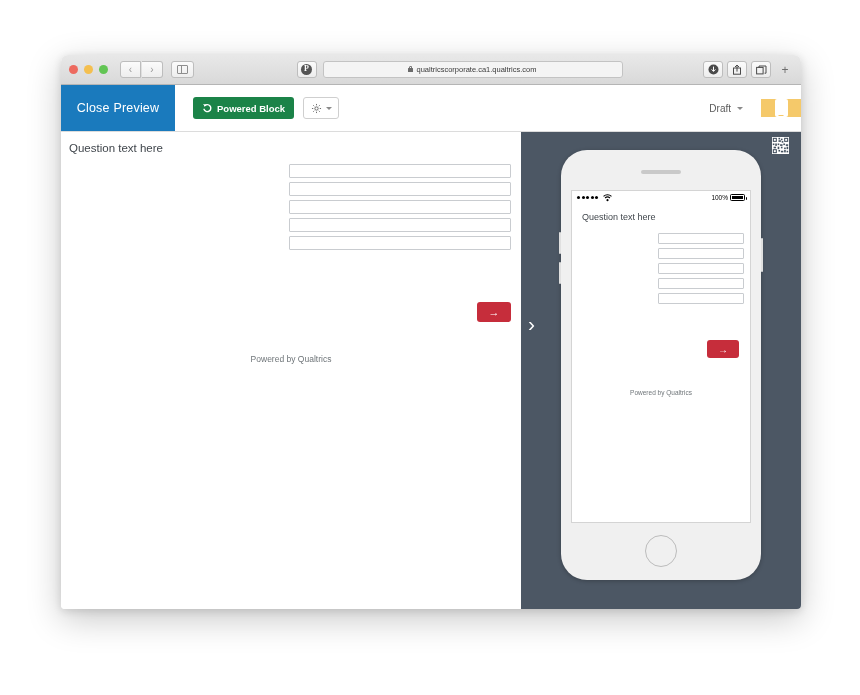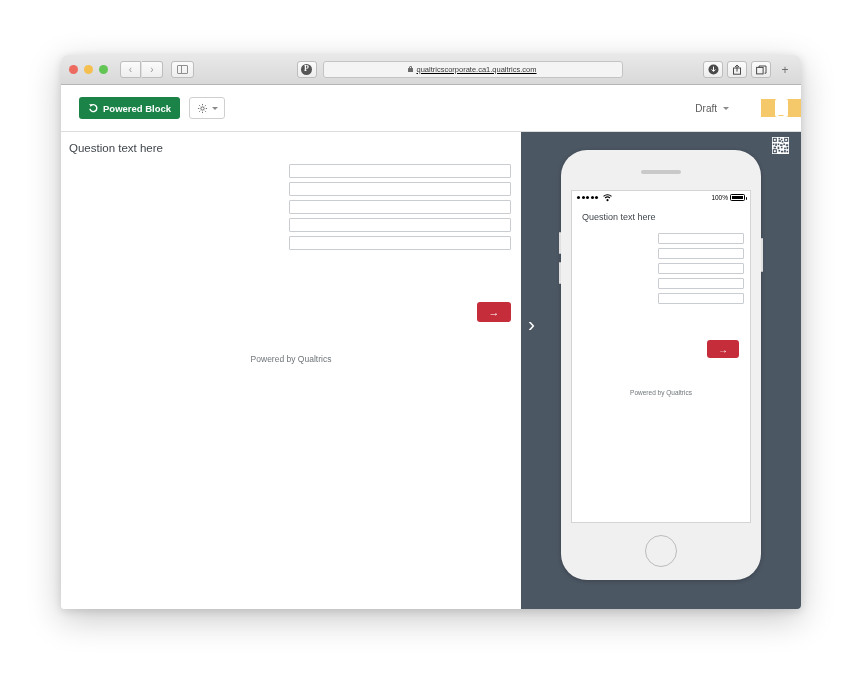--- a/index.html
+++ b/index.html
@@ -94,21 +94,20 @@
     background: #8e8e8e;
   }
 
   .chrome-center {
     flex: 1;
     display: flex;
     align-items: center;
     justify-content: center;
     gap: 6px;
     padding-left: 22px;
-    text-decoration: underline;
   }
 
   .pinterest-btn {
     width: 20px; height: 17px;
     background: linear-gradient(to bottom, #fbfbfb, #ededed);
     border: 1px solid #bdbdbd;
     border-radius: 3px;
     display: flex;
     align-items: center;
     justify-content: center;
@@ -258,21 +257,21 @@
     display: flex;
     align-items: center;
     gap: 0;
   }
   .draft-sel {
     display: flex;
     align-items: center;
     gap: 6px;
     font-size: 10px;
     color: #5b5b5b;
-    padding-right: 32px;
+    padding-right: 18px;
     cursor: pointer;
   }
   .device-btn {
     width: 40px;
     background: #f5c96a;
     display: flex;
     align-items: center;
     justify-content: center;
     cursor: pointer;
   }
@@ -589,20 +588,23 @@
             <path d="M3 2.4 V1 H10 V8.2 H8.6" stroke="#4a4a4a" stroke-width="1" fill="none"></path>
           </svg>
         </div>
         <div class="plus-btn">
           <span>+</span>
         </div>
       </div>
     </div>
 
     <div class="qtoolbar">
+      <div class="close-preview">
+        <span>Close Preview</span>
+      </div>
 
       <div class="toolbar-mid">
         <div class="restart-block">
           <svg class="undo-ico" viewBox="0 0 12 12">
             <path d="M3.2 3.4 A4.2 4.2 0 1 1 2.4 7.6" stroke="#fff" stroke-width="1.7" fill="none" stroke-linecap="round"></path>
             <path d="M1.2 1.2 L3.4 3.9 L6.1 2.2 Z" fill="#fff"></path>
           </svg>
           <span>Powered Block</span>
         </div>
 

